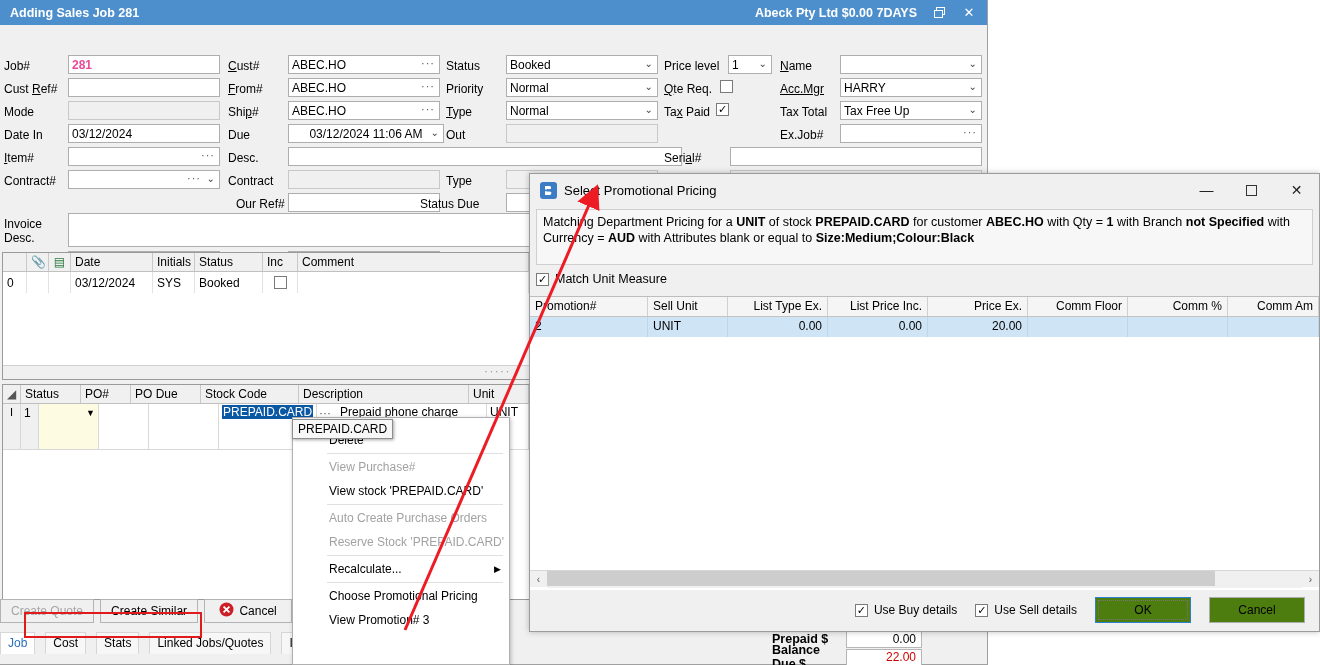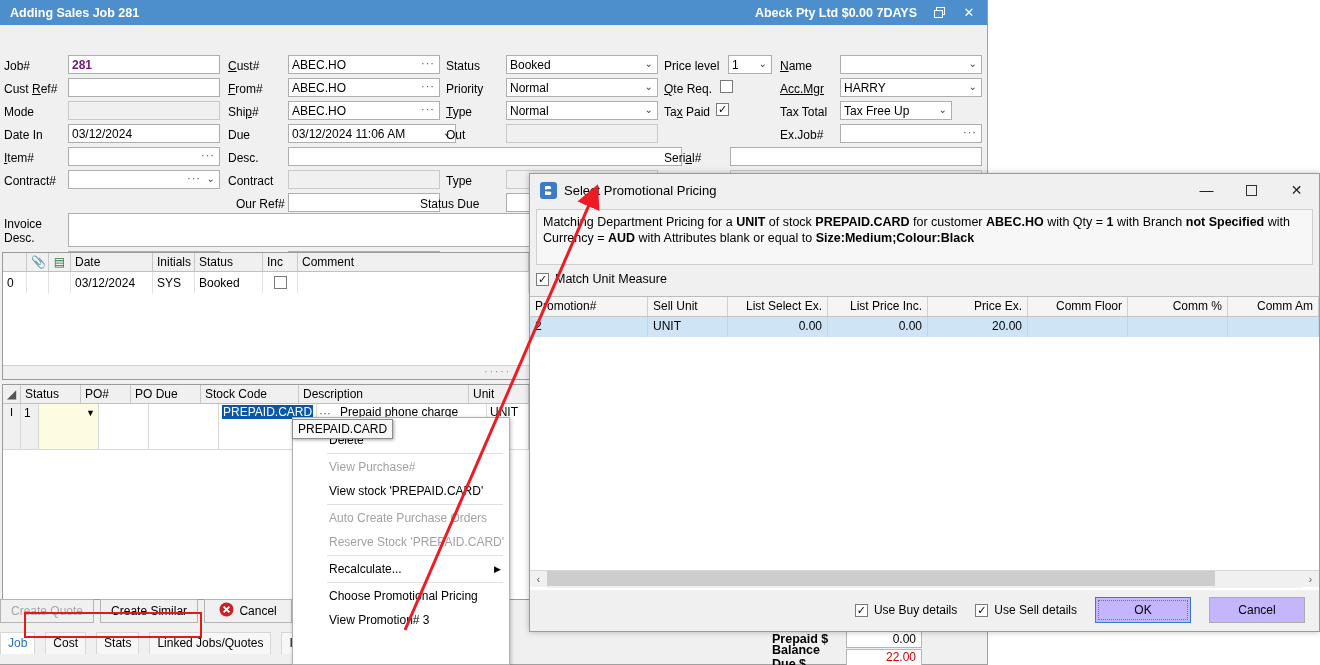--- a/index.html
+++ b/index.html
@@ -40,21 +40,21 @@
   .lbl { font-size: 12px; color: #000; white-space: nowrap; }
   .lbl u { text-decoration: underline; }
   .fld {
     background: #fff; border: 1px solid #aeaeae; height: 19px;
     font-size: 12px; padding: 1px 3px; display: flex; align-items: center;
     position: relative; overflow: hidden; white-space: nowrap;
   }
   .fld.ro { background: #f0f0f0; border-color: #c8c8c8; }
   .fld .dots { position: absolute; right: 4px; color:#555; letter-spacing:1px; font-size: 11px; top:1px;}
   .fld .caret { position:absolute; right:4px; top:2px; color:#444; font-size:10px; }
-  .fld.bold { font-weight: bold; color: #701a75; }
+  .fld.bold { font-weight: bold; color: #ec4899; }
   .cbx {
     width: 13px; height: 13px; border: 1px solid #7a7a7a; background: #fff;
     display: inline-flex; align-items: center; justify-content: center;
     font-size: 11px; line-height: 1; color:#000;
   }
   .abs { position: absolute; }
 
   
   .cgrid { position:absolute; left:2px; top:252px; width:528px; height:128px; background:#fff; border:1px solid #9a9a9a; }
   .cgrid .hdr { display:flex; height:19px; background:#f0f0f0; border-bottom:1px solid #c0c0c0; }
@@ -129,21 +129,21 @@
   .pgrid { position:absolute; left:0; top:90px; right:0; height:294px; background:#fff; border-top:1px solid #bdbdbd; }
   .pgrid .hdr { display:flex; height:20px; background:#f5f5f5; border-bottom:1px solid #c4c4c4; }
   .pgrid .hdr div { border-right:1px solid #d0d0d0; padding:2px 5px; font-size:12px; white-space:nowrap; overflow:hidden;}
   .pgrid .row { display:flex; height:20px; background:#cfe4f5; }
   .pgrid .row div { border-right:1px solid #bcd6ea; padding:2px 5px; font-size:12px; white-space:nowrap; overflow:hidden;}
   .hscroll { position:absolute; left:0; bottom:46px; right:0; height:17px; background:#f0f0f0; border-top:1px solid #d6d6d6; display:flex; align-items:center;}
   .hs-arrow { width:17px; height:17px; display:flex; align-items:center; justify-content:center; font-size:10px; color:#555;}
   .hs-thumb { height:15px; background:#cdcdcd; }
   .hs-track { flex:1; height:17px; background:#f0f0f0; }
   .dlg-foot { position:absolute; left:0; bottom:0; right:0; height:46px; display:flex; align-items:center; justify-content:flex-end; gap:18px; padding-right:14px;}
-  .dlg-foot .btn2 { height:26px; width:96px; border:1px solid #adadad; background:#c4b5fd; display:flex; align-items:center; justify-content:center; font-size:12px;}
+  .dlg-foot .btn2 { height:26px; width:96px; border:1px solid #adadad; background:#4d7c0f; display:flex; align-items:center; justify-content:center; font-size:12px;}
   .dlg-foot .btn2.def { border:1px solid #2f7fd0; outline:1px dotted #777; outline-offset:-4px; }
   .chkwrap { display:flex; align-items:center; gap:6px; font-size:12px; }
 
   
   .totals { position:absolute; left:772px; top:630px; width:150px; z-index:5; }
   .trow { display:flex; align-items:center; height:18px; }
   .tlbl { font-weight:bold; font-size:12.5px; width:120px; }
   .tval { width:120px; height:17px; background:#fff; border:1px solid #b6b6b6; text-align:right; padding-right:5px; font-size:12px; }
   .red { color:#d00000; }
 
@@ -210,21 +210,21 @@
         <span class="dots">···</span>
       </div>
 
       <div class="abs lbl" style="left:228px; top:80px;">Shi<u>p</u>#</div>
       <div class="abs fld" style="left:288px; top:76px; width:152px;">
         <span>ABEC.HO</span>
         <span class="dots">···</span>
       </div>
 
       <div class="abs lbl" style="left:228px; top:103px;">Due</div>
-      <div class="abs fld" style="left:288px; top:99px; width:168px;">
+      <div class="abs fld" style="left:288px; top:99px; width:156px;justify-content:center;">
         <span>03/12/2024 11:06 AM</span>
         <span class="caret">⌄</span>
       </div>
 
       <div class="abs lbl" style="left:228px; top:126px;">Desc.</div>
       <div class="abs fld" style="left:288px; top:122px; width:394px;"></div>
 
       <div class="abs lbl" style="left:228px; top:149px;">Contract</div>
       <div class="abs fld ro" style="left:288px; top:145px; width:152px;"></div>
 
@@ -282,21 +282,21 @@
         <span class="caret">⌄</span>
       </div>
 
       <div class="abs lbl" style="left:780px; top:57px;"><u>Acc.Mgr</u></div>
       <div class="abs fld" style="left:840px; top:53px; width:142px;">
         <span>HARRY</span>
         <span class="caret">⌄</span>
       </div>
 
       <div class="abs lbl" style="left:780px; top:80px;">Tax Total</div>
-      <div class="abs fld" style="left:840px; top:76px; width:112px;">
+      <div class="abs fld" style="left:840px; top:76px; width:142px;">
         <span>Tax Free Up</span>
         <span class="caret">⌄</span>
       </div>
 
       <div class="abs lbl" style="left:780px; top:103px;">Ex.Job#</div>
       <div class="abs fld" style="left:840px; top:99px; width:142px;">
         <span></span>
         <span class="dots">···</span>
       </div>
 
@@ -466,21 +466,21 @@
 
       <label class="mu">
         <span class="cbx">✓</span>
         <span>Match Unit Measure</span>
       </label>
 
       <div class="pgrid">
         <div class="hdr">
           <div style="width:118px;">Promotion#</div>
           <div style="width:80px;">Sell Unit</div>
-          <div style="width:100px; text-align:right;">List Select Ex.</div>
+          <div style="width:100px; text-align:right;">List Type Ex.</div>
           <div style="width:100px; text-align:right;">List Price Inc.</div>
           <div style="width:100px; text-align:right;">Price Ex.</div>
           <div style="width:100px; text-align:right;">Comm Floor</div>
           <div style="width:100px; text-align:right;">Comm %</div>
           <div style="flex:1; text-align:right;">Comm Am</div>
         </div>
         <div class="row">
           <div style="width:118px;">2</div>
           <div style="width:80px;">UNIT</div>
           <div style="width:100px; text-align:right;">0.00</div>

